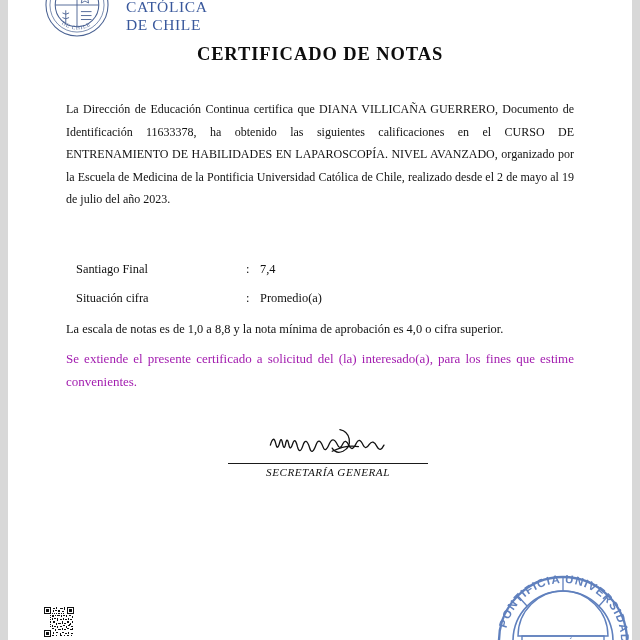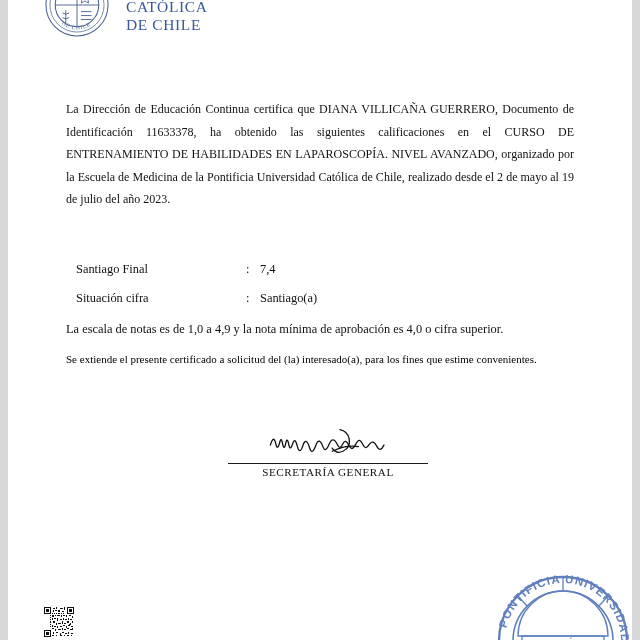--- a/index.html
+++ b/index.html
@@ -78,21 +78,21 @@
   .grade-colon { position:absolute; left:178px; top:0; }
   .grade-value { position:absolute; left:192px; top:0; }
 
   
   .note-scale {
     position:absolute; left:58px; top:318px; width:508px;
     font-size:12.4px; line-height:22px; color:#111;
   }
   .note-issue {
     position:absolute; left:58px; top:348px; width:508px;
-    font-size:11px; line-height:22.5px; color:#000000;
+    font-size:13px; line-height:22.5px; color:#a21caf;
     text-align:justify;
   }
   .place-date {
     position:absolute; left:58px; top:397px; width:508px;
     font-size:12.4px; color:#111;
   }
 
   
   .sig-area { position:absolute; left:0; top:425px; width:100%; }
   .sig-mark {
@@ -104,20 +104,21 @@
     width:200px; height:1px;
     background:#1a1a1a;
   }
   .sig-caption {
     position:absolute; left:220px; top:41px;
     width:200px;
     text-align:center;
     font-size:11.2px;
     letter-spacing:0.5px;
     color:#111;
+    font-style:italic;
   }
 
   
   .qr {
     position:absolute; left:36px; top:607px;
     width:30px; height:30px;
   }
 
   
   .stamp {
@@ -160,39 +161,40 @@
           </text>
         </svg>
       </div>
 
       <div class="wordmark">
         <div>CATÓLICA</div>
         <div>DE CHILE</div>
       </div>
     </div>
 
+    <div class="doc-title">CERTIFICADO DE NOTAS</div>
 
     <div class="body-block">
       <p class="para">La Dirección de Educación Continua certifica que DIANA VILLICAÑA GUERRERO, Documento de Identificación 11633378, ha obtenido las siguientes calificaciones en el CURSO DE ENTRENAMIENTO DE HABILIDADES EN LAPAROSCOPÍA. NIVEL AVANZADO, organizado por la Escuela de Medicina de la Pontificia Universidad Católica de Chile, realizado desde el 2 de mayo al 19 de julio del año 2023.</p>
     </div>
 
     <div class="grades">
       <div class="grade-row">
         <span class="grade-label">Santiago Final</span>
         <span class="grade-colon">:</span>
         <span class="grade-value">7,4</span>
       </div>
       <div class="grade-row">
         <span class="grade-label">Situación cifra</span>
         <span class="grade-colon">:</span>
-        <span class="grade-value">Santiago(a)</span>
-      </div>
-    </div>
-
-    <div class="note-scale">La escala de notas es de 1,0 a 4,9 y la nota mínima de aprobación es 4,0 o cifra superior.</div>
+        <span class="grade-value">Promedio(a)</span>
+      </div>
+    </div>
+
+    <div class="note-scale">La escala de notas es de 1,0 a 8,8 y la nota mínima de aprobación es 4,0 o cifra superior.</div>
 
     <div class="note-issue">Se extiende el presente certificado a solicitud del (la) interesado(a), para los fines que estime convenientes.</div>
 
 
     <div class="sig-area">
       <div class="sig-mark">
         <svg viewBox="0 0 200 44" width="160" height="34" aria-hidden="true">
           <path d="M6 26 q4 -14 7 -2 q2 10 5 -1 q2 -9 4 2 q2 9 4 -2 q2 -8 4 3
                    q2 8 5 -2 q3 -9 6 4 q3 11 7 -1 q4 -13 9 3 q3 10 8 -4
                    q4 -11 9 2 q3 9 8 -3 q5 -12 11 1

